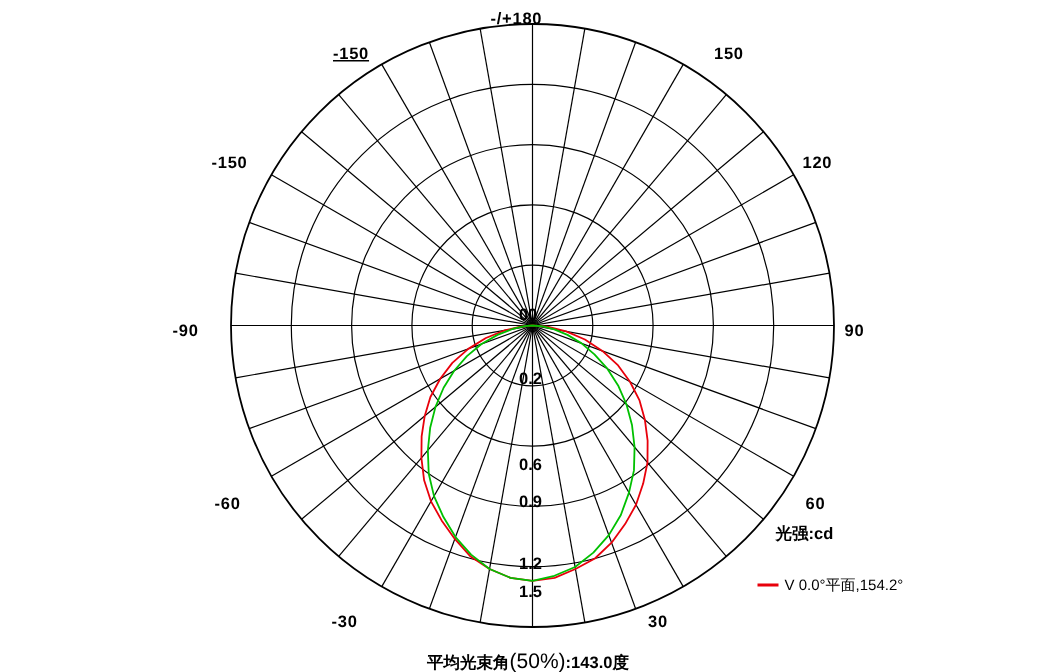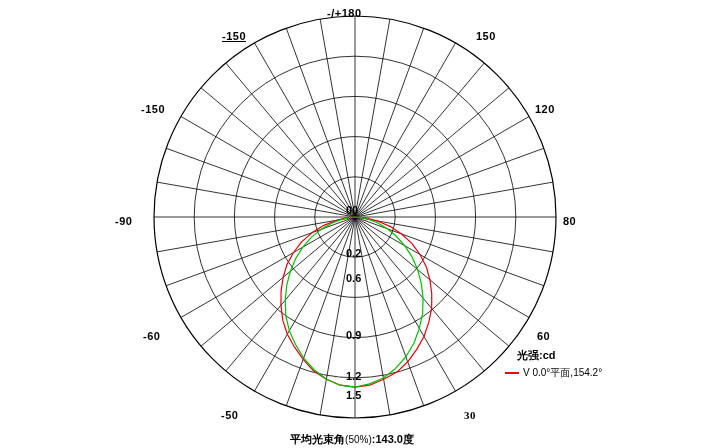--- a/index.html
+++ b/index.html
@@ -43,21 +43,21 @@
     position: absolute;
     left: 505px;
     top: 348px;
     width: 190px;
     font-size: 10px;
     color: #000000;
   }
   .legend-title {
     font-weight: bold;
     font-size: 11px;
-    margin-bottom: 3px;
+    margin-bottom: 20px;
     margin-left: 12px;
   }
   .legend-row {
     display: flex;
     align-items: center;
     height: 13px;
     white-space: nowrap;
   }
   .legend-swatch {
     width: 14px;
@@ -73,21 +73,21 @@
     left: 0;
     top: 432px;
     width: 704px;
     text-align: center;
     font-size: 11px;
     font-weight: bold;
     color: #000000;
   }
   .footer .sub {
     font-weight: normal;
-    font-size: 10px;
+    font-size: 14px;
   }
 </style>
 </head>
 <body>
 
 <div id="stage">
 
   <svg id="polar-svg" width="704" height="448">
     <g id="grid-group">
         <circle cx="355" cy="217" r="40.2" fill="none" stroke="#000000" stroke-width="0.8"></circle>
@@ -116,33 +116,33 @@
       </g>
     <g id="series-group">
         <path d="M355.00,217.00 L346.99,217.70 L336.53,220.26 L323.94,225.32 L312.19,232.58 L301.56,241.92 L293.49,252.51 L286.94,264.65 L283.15,277.29 L281.09,290.91 L280.93,305.28 L282.75,320.18 L287.33,334.21 L294.40,346.95 L303.21,359.29 L313.73,371.03 L326.38,379.32 L340.28,385.20 L355.00,387.18 L369.72,385.20 L383.62,379.32 L396.62,372.32 L407.71,361.81 L416.73,349.38 L424.01,336.53 L428.78,322.38 L431.66,308.36 L431.75,293.75 L429.93,279.88 L426.35,266.96 L419.99,254.52 L412.08,243.62 L401.59,233.96 L389.95,226.36 L377.43,220.96 L365.68,217.93 L355.00,217.00" fill="none" stroke="#e8000b" stroke-width="1.2" stroke-linejoin="round"></path>
         <path d="M355.00,217.00 L349.66,217.47 L341.80,219.33 L331.70,223.24 L321.00,229.37 L311.28,237.39 L302.78,247.15 L295.73,258.50 L290.33,271.26 L286.78,285.22 L285.23,300.15 L285.83,315.79 L289.34,330.73 L295.54,344.52 L303.67,358.03 L314.08,369.73 L326.38,379.32 L340.28,385.20 L355.00,387.18 L369.60,383.86 L383.39,378.00 L395.58,368.44 L405.87,356.77 L413.90,343.30 L419.32,328.41 L422.64,313.59 L423.05,298.09 L421.33,283.33 L417.62,269.54 L412.08,256.97 L404.90,245.81 L396.29,236.25 L387.74,228.92 L378.30,223.24 L369.52,219.56 L361.67,217.58 L355.00,217.00" fill="none" stroke="#00c000" stroke-width="1.2" stroke-linejoin="round"></path>
       </g>
   </svg>
 
   <div class="axis-label" style="left:327px; top:7px;">-/+180</div>
   <div class="axis-label" style="left:476px; top:30px;">150</div>
   <div class="axis-label" style="left:535px; top:103px;">120</div>
-  <div class="axis-label" style="left:563px; top:215px;">80</div>
+  <div class="axis-label" style="left:563px; top:215px;">90</div>
   <div class="axis-label" style="left:537px; top:330px;">60</div>
-  <div class="axis-label" style="left:464px; top:409px;font-family:Liberation Serif, serif;">30</div>
-  <div class="axis-label" style="left:221px; top:409px;">-50</div>
+  <div class="axis-label" style="left:432px; top:409px;">30</div>
+  <div class="axis-label" style="left:221px; top:409px;">-30</div>
   <div class="axis-label" style="left:143px; top:330px;">-60</div>
   <div class="axis-label" style="left:115px; top:215px;">-90</div>
   <div class="axis-label" style="left:141px; top:103px;">-150</div>
   <div class="axis-label" style="left:222px; top:30px;text-decoration:underline;">-150</div>
 
   <div class="radial-label" style="left:346px; top:204px;">0</div>
   <div class="radial-label" style="left:352px; top:204px;">0</div>
   <div class="radial-label" style="left:346px; top:247px;">0.2</div>
-  <div class="radial-label" style="left:346px; top:272px;">0.6</div>
+  <div class="radial-label" style="left:346px; top:304px;">0.6</div>
   <div class="radial-label" style="left:346px; top:329px;">0.9</div>
   <div class="radial-label" style="left:346px; top:370px;">1.2</div>
   <div class="radial-label" style="left:346px; top:389px;">1.5</div>
 
   <div class="legend">
     <div class="legend-title">光强:cd</div>
     <div class="legend-row">
       <span class="legend-swatch" id="sw0" style="background: rgb(232, 0, 11);"></span>
       <span class="legend-text">V 0.0°平面,154.2°</span>
     </div>

